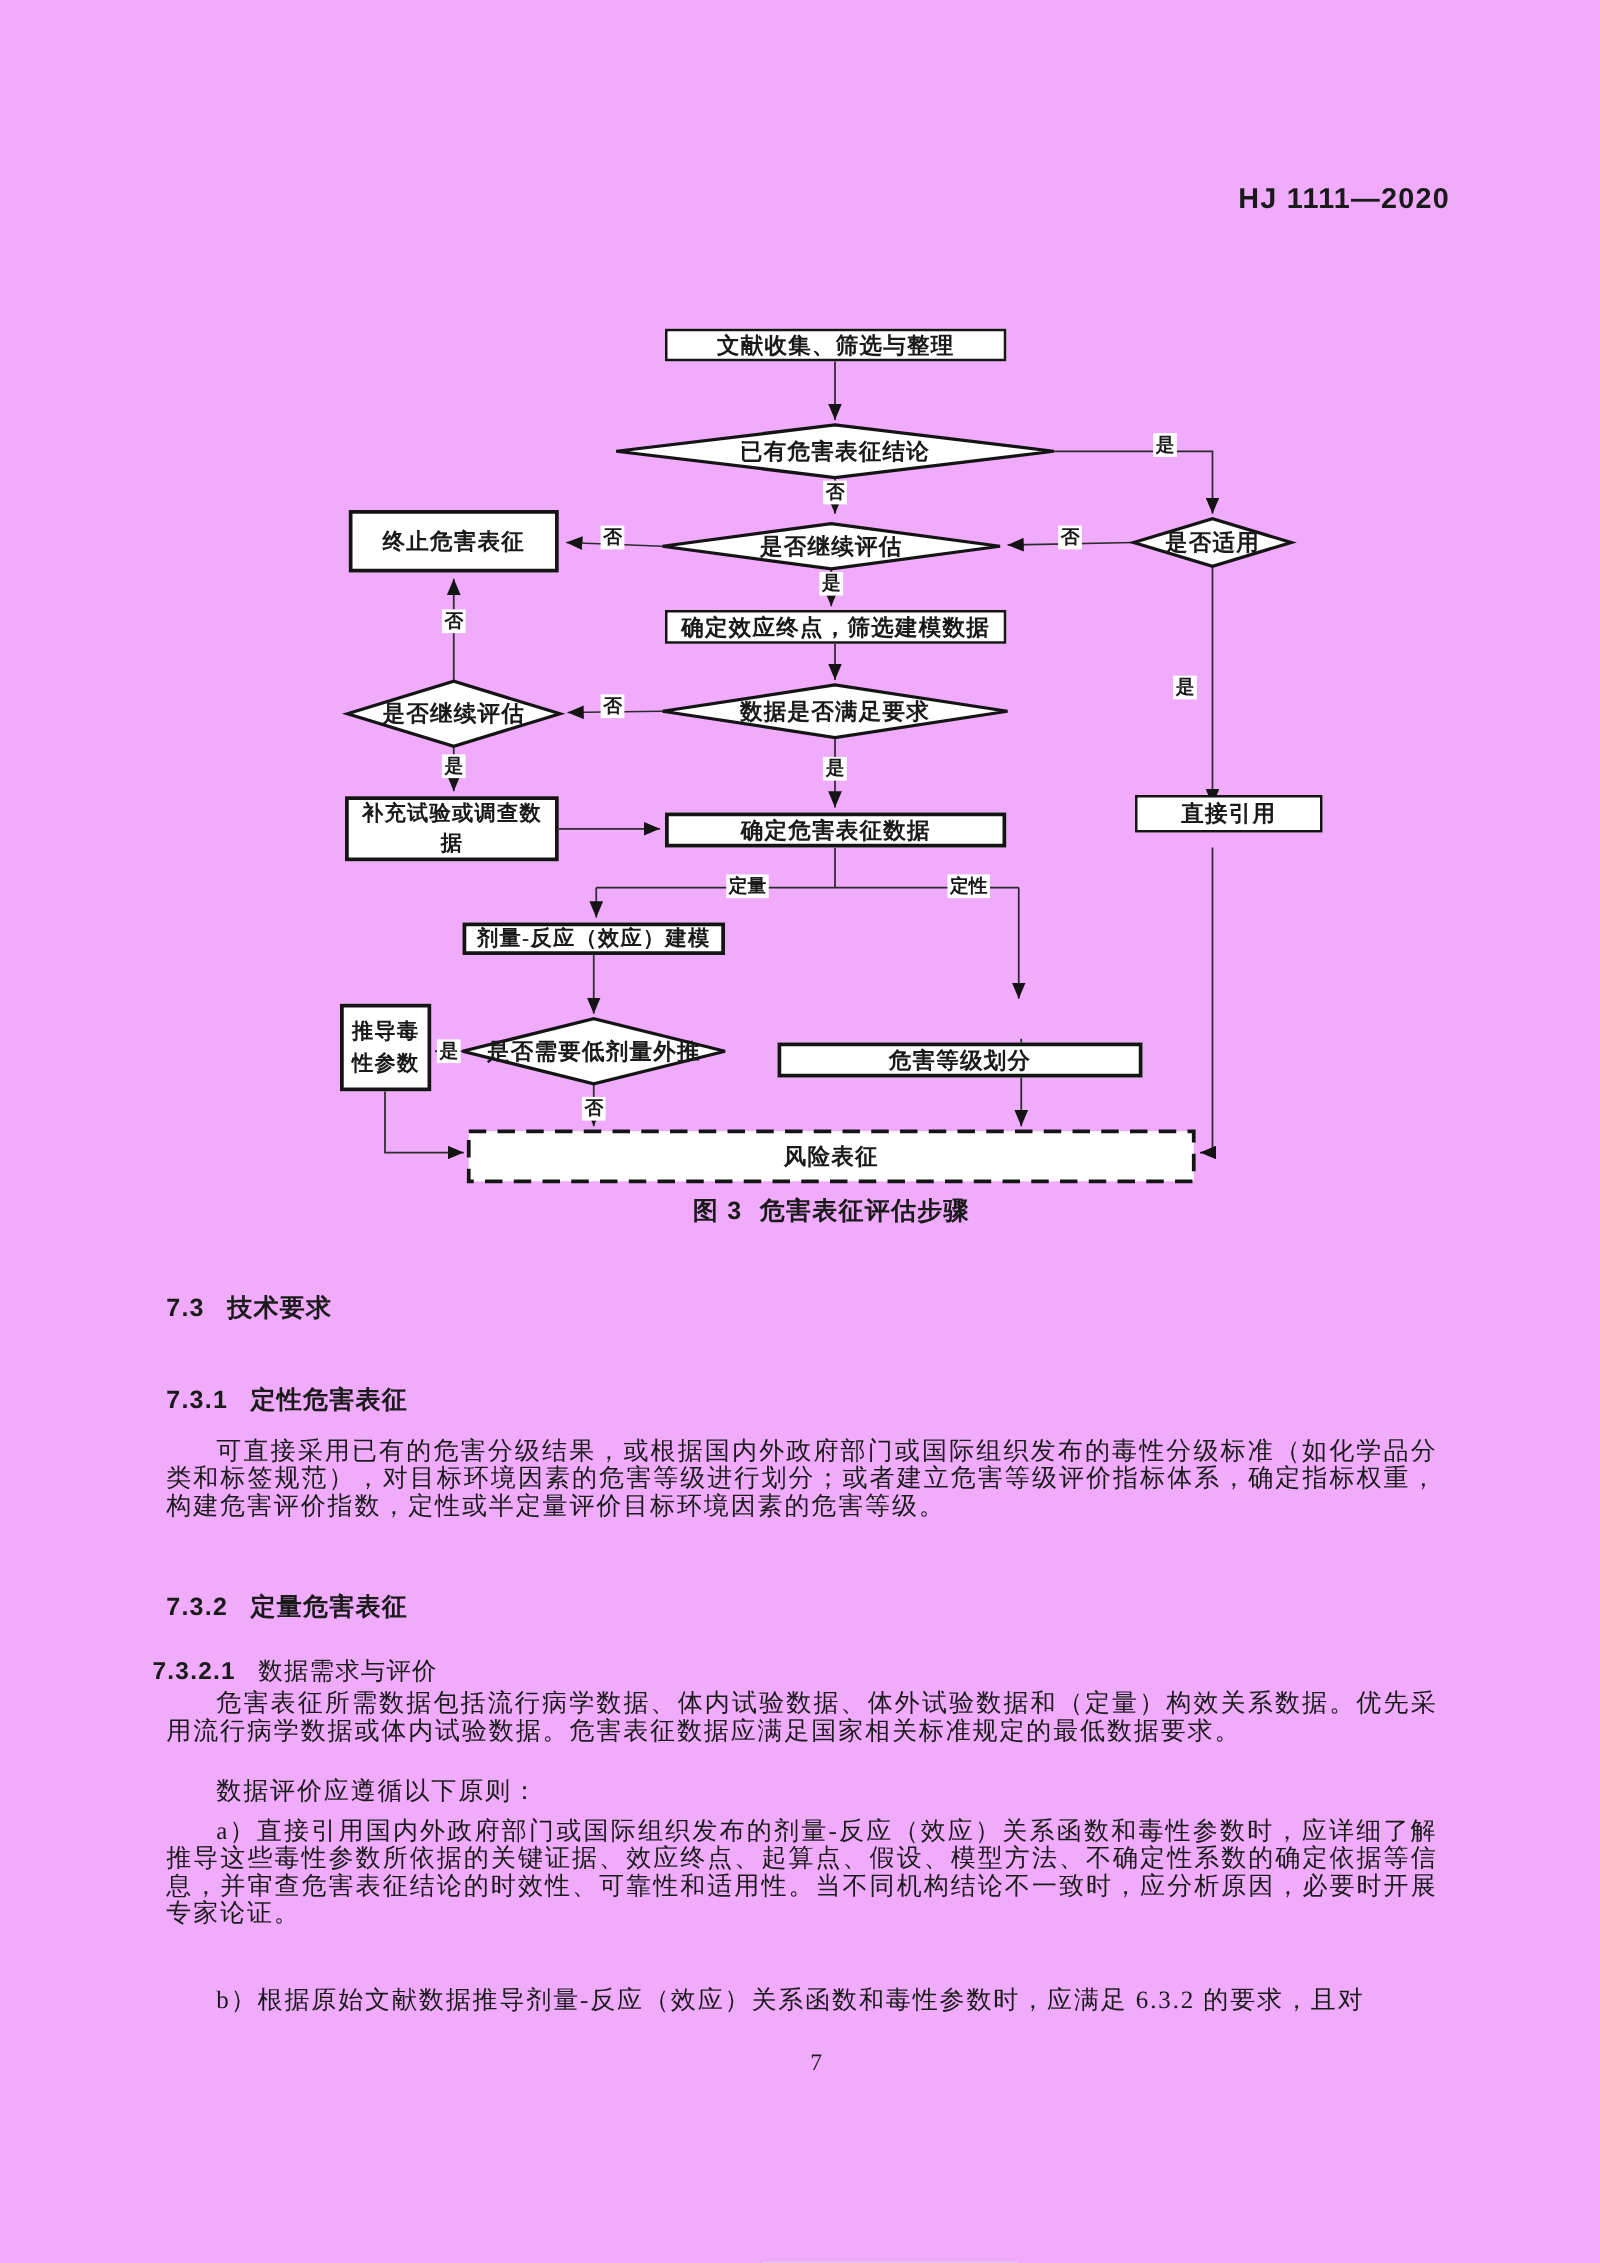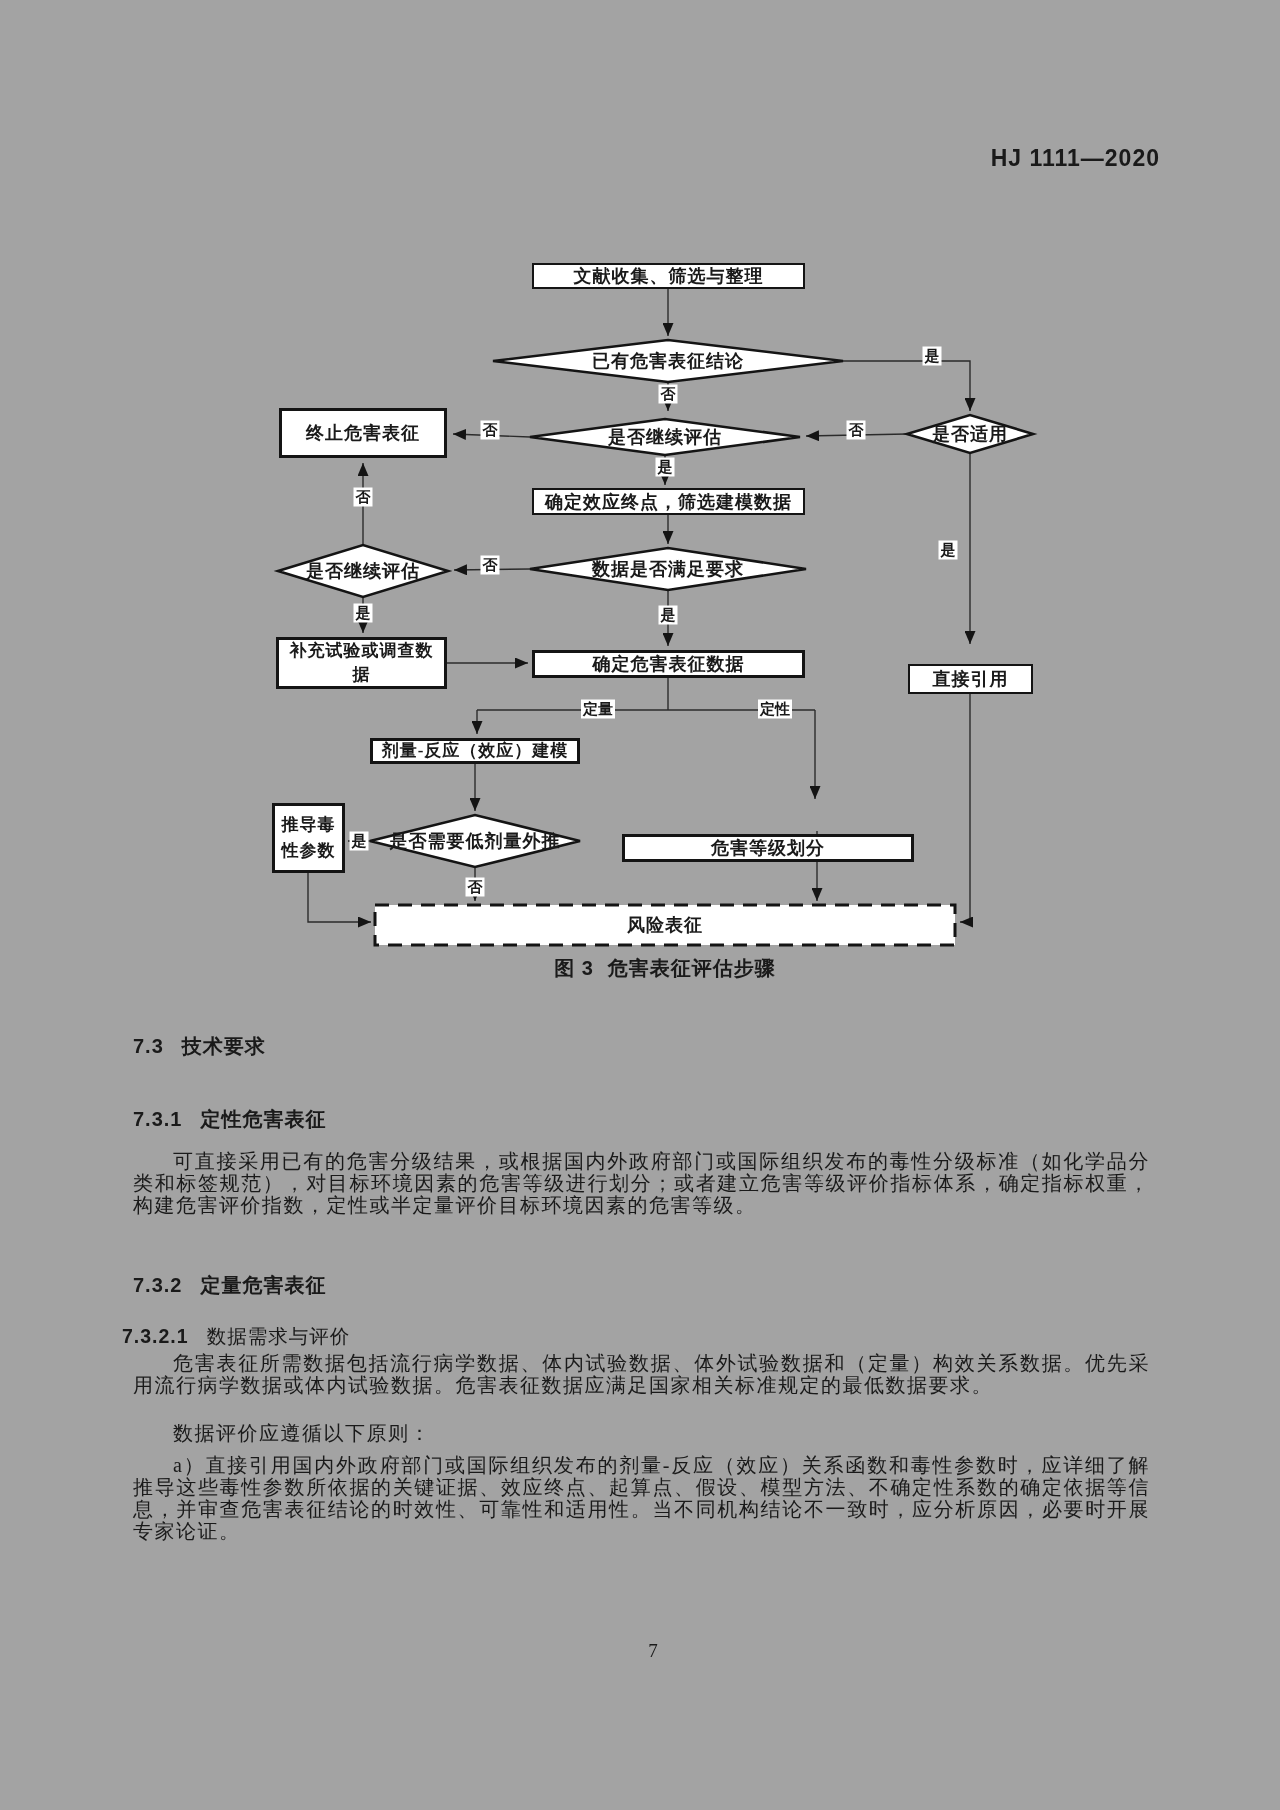--- a/index.html
+++ b/index.html
@@ -1,16 +1,16 @@
 <!DOCTYPE html>
 <html><head>
 <meta charset="utf-8">
 <style>
   html,body{margin:0;padding:0;background:#e8e8e8;}
-  #page{position:relative;width:1280px;height:1810px;background:#a3a3a3;margin:0 auto;
+  #page{position:relative;width:1280px;height:1810px;background:#f0abfc;margin:0 auto;
         font-family:"Liberation Serif","DejaVu Serif",serif;color:#1a1a1a;overflow:hidden;}
   #flow-svg{position:absolute;left:0;top:0;z-index:1;}
   .fbox{position:absolute;z-index:2;display:flex;align-items:center;justify-content:center;
         background:#fff;border:2px solid #141414;box-sizing:border-box;text-align:center;
         font-weight:600;font-size:18px;letter-spacing:1px;line-height:24px;}
   .thick{border-width:3px;}
   .dtext{position:absolute;z-index:2;transform:translate(-50%,-50%);white-space:nowrap;
          font-weight:600;font-size:18px;letter-spacing:1px;}
   .elabel{position:absolute;z-index:3;transform:translate(-50%,-50%);background:#fff;
           padding:0 2px;font-weight:600;font-size:15px;}
@@ -75,21 +75,21 @@
       <polygon points="370,841 475,815 580,841 475,867"></polygon>
     </g>
     <rect x="375" y="905" width="580" height="40" fill="#ffffff" stroke="#141414" stroke-width="3" stroke-dasharray="14 9"></rect>
   </svg>
 
   <div class="fbox" style="left:532px;top:263px;width:273px;height:26px;">文献收集、筛选与整理</div>
   <div class="fbox thick" style="left:279px;top:408px;width:168px;height:50px;">终止危害表征</div>
   <div class="fbox" style="left:532px;top:488px;width:273px;height:27px;">确定效应终点，筛选建模数据</div>
   <div class="fbox thick" style="left:276px;top:637px;width:171px;height:52px;padding:0 3px;font-size:17px;">补充试验或调查数据</div>
   <div class="fbox thick" style="left:532px;top:650px;width:273px;height:28px;">确定危害表征数据</div>
-  <div class="fbox" style="left:908px;top:664px;width:125px;height:30px;">直接引用</div>
+  <div class="fbox" style="left:908px;top:636px;width:150px;height:30px;">直接引用</div>
   <div class="fbox thick" style="left:370px;top:738px;width:210px;height:26px;font-size:17px;">剂量-反应（效应）建模</div>
   <div class="fbox thick" style="left:622px;top:834px;width:292px;height:28px;">危害等级划分</div>
   <div class="fbox thick" style="left:272px;top:803px;width:73px;height:70px;font-size:17px;line-height:26px;">推导毒性参数</div>
 
   <div class="dtext" style="left:668px;top:361px;">已有危害表征结论</div>
   <div class="dtext" style="left:970px;top:434px;">是否适用</div>
   <div class="dtext" style="left:665px;top:437px;">是否继续评估</div>
   <div class="dtext" style="left:668px;top:569px;">数据是否满足要求</div>
   <div class="dtext" style="left:363px;top:571px;">是否继续评估</div>
   <div class="dtext" style="left:475px;top:841px;">是否需要低剂量外推</div>
@@ -131,16 +131,17 @@
   <div class="h4" style="top:1323px;">
     <span class="num hnum">7.3.2.1</span><span>数据需求与评价</span>
   </div>
 
   <div class="para" style="top:1352px;">危害表征所需数据包括流行病学数据、体内试验数据、体外试验数据和（定量）构效关系数据。优先采用流行病学数据或体内试验数据。危害表征数据应满足国家相关标准规定的最低数据要求。</div>
 
   <div class="para" style="top:1422px;">数据评价应遵循以下原则：</div>
 
   <div class="para" style="top:1454px;">a）直接引用国内外政府部门或国际组织发布的剂量-反应（效应）关系函数和毒性参数时，应详细了解推导这些毒性参数所依据的关键证据、效应终点、起算点、假设、模型方法、不确定性系数的确定依据等信息，并审查危害表征结论的时效性、可靠性和适用性。当不同机构结论不一致时，应分析原因，必要时开展专家论证。</div>
 
+  <div class="para" style="top:1589px;">b）根据原始文献数据推导剂量-反应（效应）关系函数和毒性参数时，应满足 6.3.2 的要求，且对</div>
 
   <div class="pageno">7</div>
 
 </div>
 
 </body></html>

